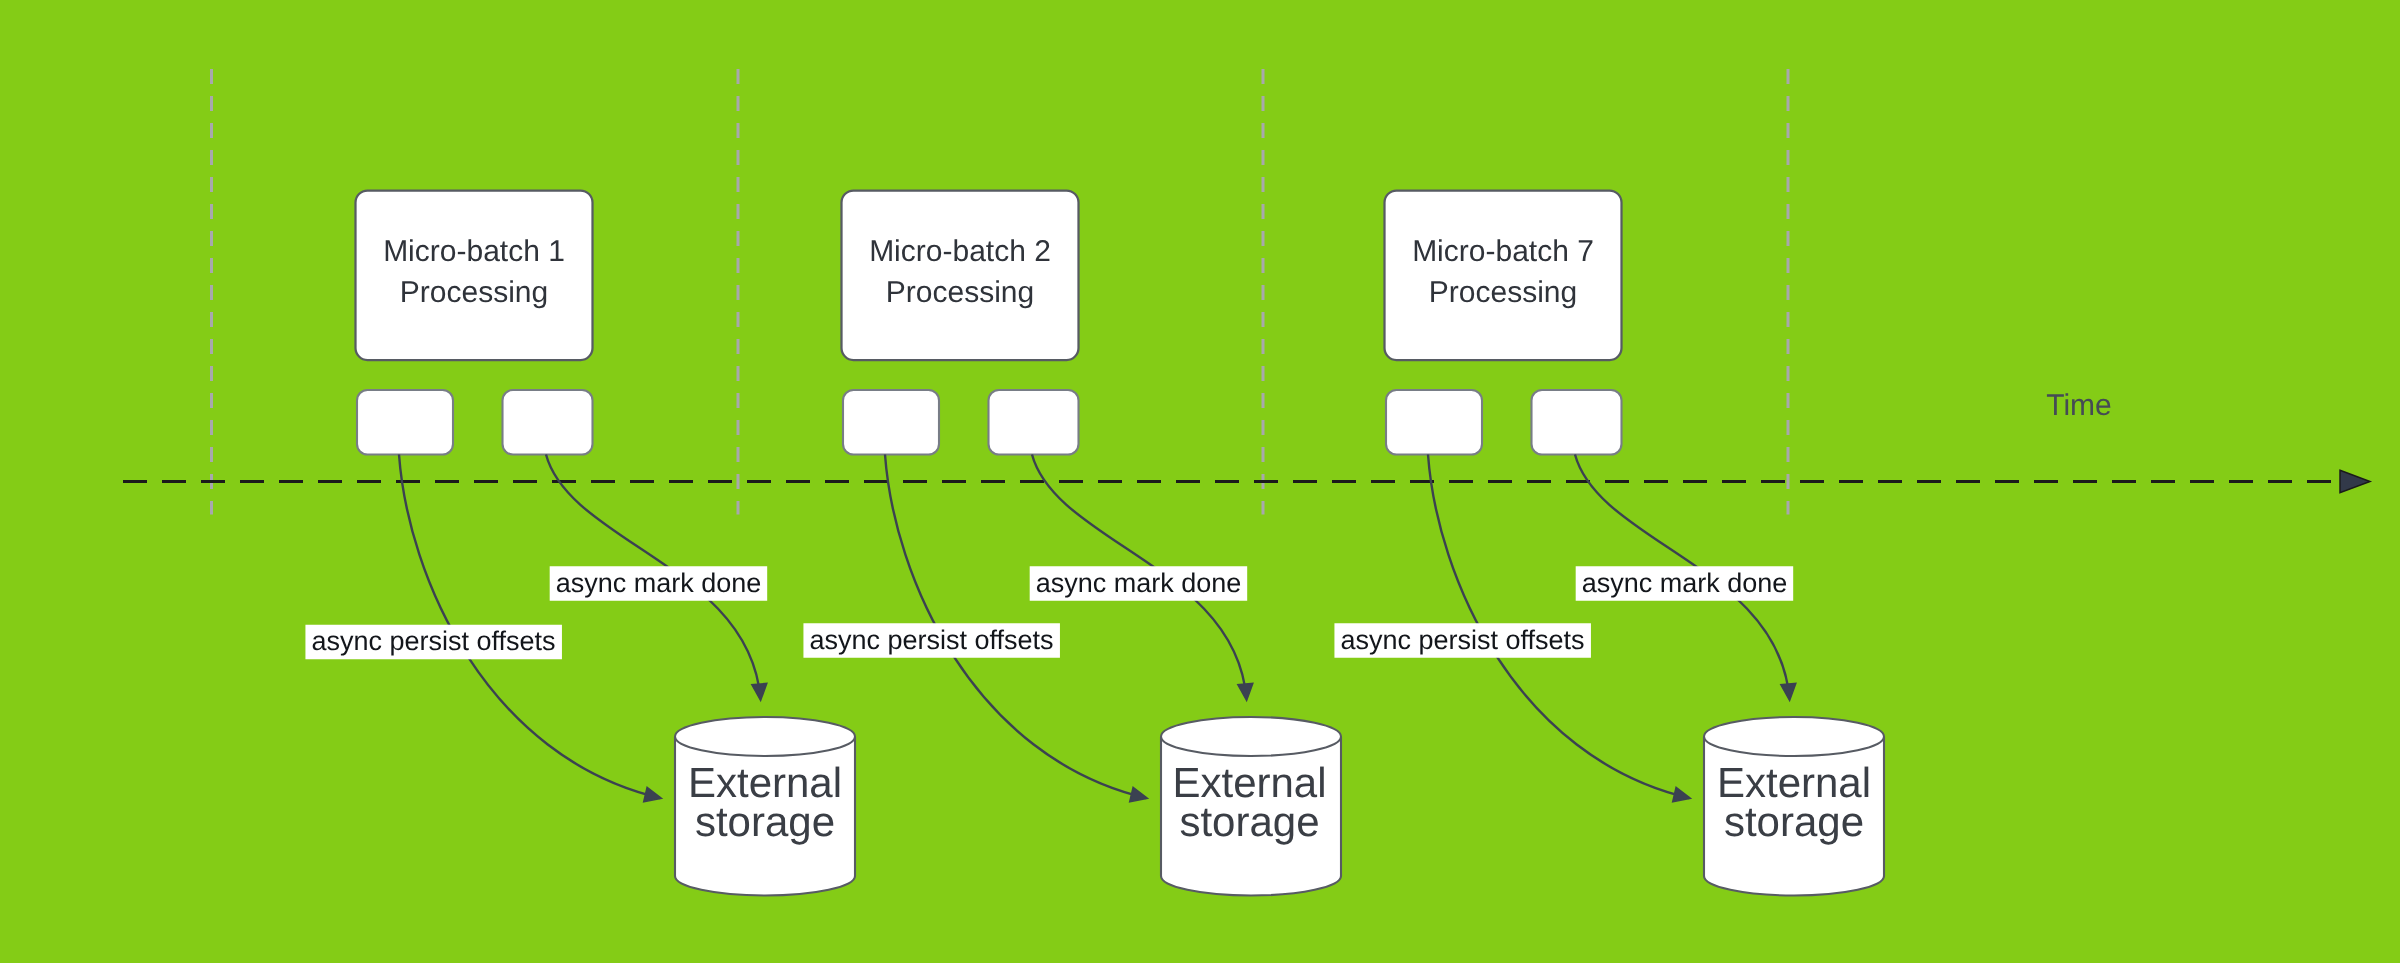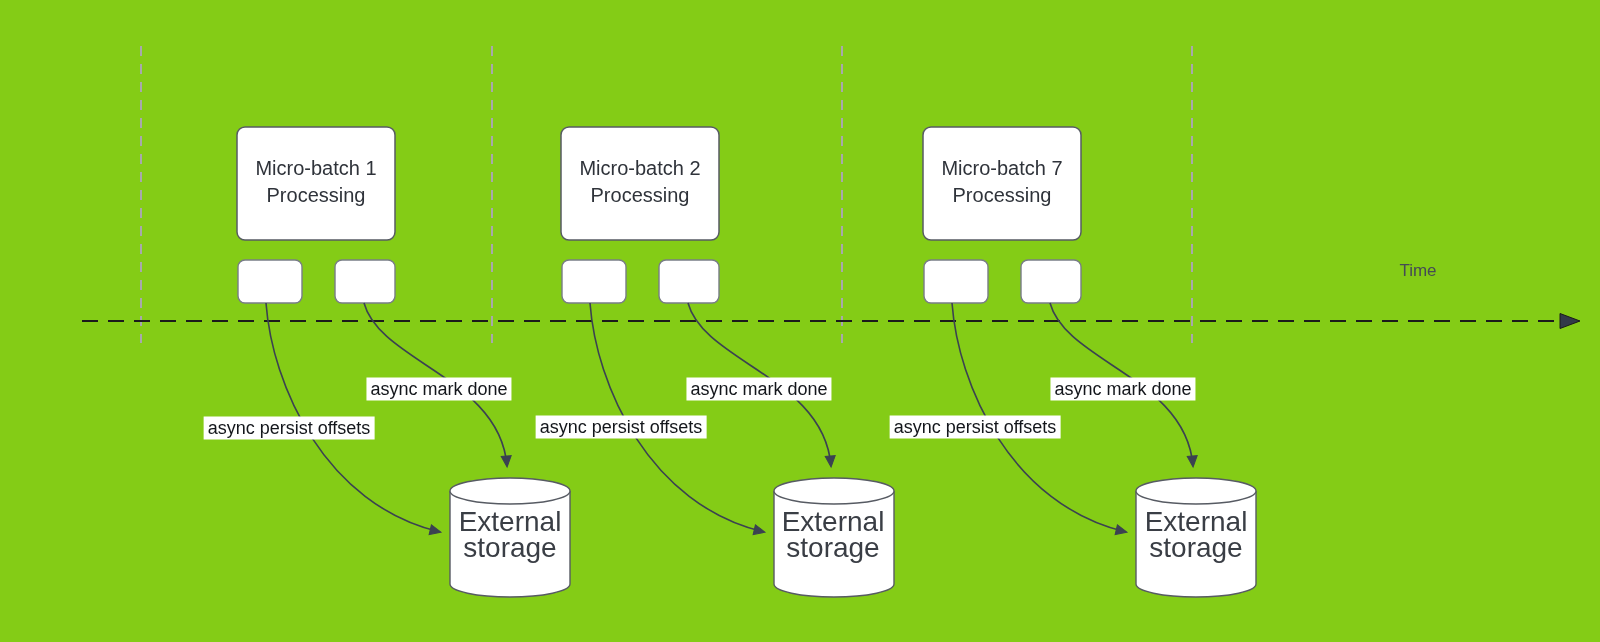--- a/index.html
+++ b/index.html
@@ -8,21 +8,21 @@
     width:1600px;height:642px;
     background:#84cc16;
     font-family:"Liberation Sans", sans-serif;
     overflow:hidden;
   }
   .canvas svg{position:absolute;left:0;top:0;}
   .lbl{position:absolute;transform:translate(-50%,-50%);text-align:center;white-space:nowrap;}
   .box-label{font-size:20px;line-height:27px;color:#2f333a;}
   .storage-label{font-size:28px;line-height:26px;color:#3a3e45;}
   .edge-label{font-size:18px;font-weight:normal;color:#13161b;background:#ffffff;padding:1px 4px;}
-  .time-label{font-size:17px;color:#454b55;margin-left:32px;}
+  .time-label{font-size:20px;color:#454b55;}
   
   .g1-box{left:316px;top:182px;}   .g1-cyl{left:510px;top:535px;}
   .g1-persist{left:289px;top:428px;} .g1-done{left:439px;top:389px;}
   
   .g2-box{left:640px;top:182px;}   .g2-cyl{left:833px;top:535px;}
   .g2-persist{left:621px;top:427px;} .g2-done{left:759px;top:389px;}
   
   .g3-box{left:1002px;top:182px;}  .g3-cyl{left:1196px;top:535px;}
   .g3-persist{left:975px;top:427px;} .g3-done{left:1123px;top:389px;}
   .t-label{left:1386px;top:271px;}

